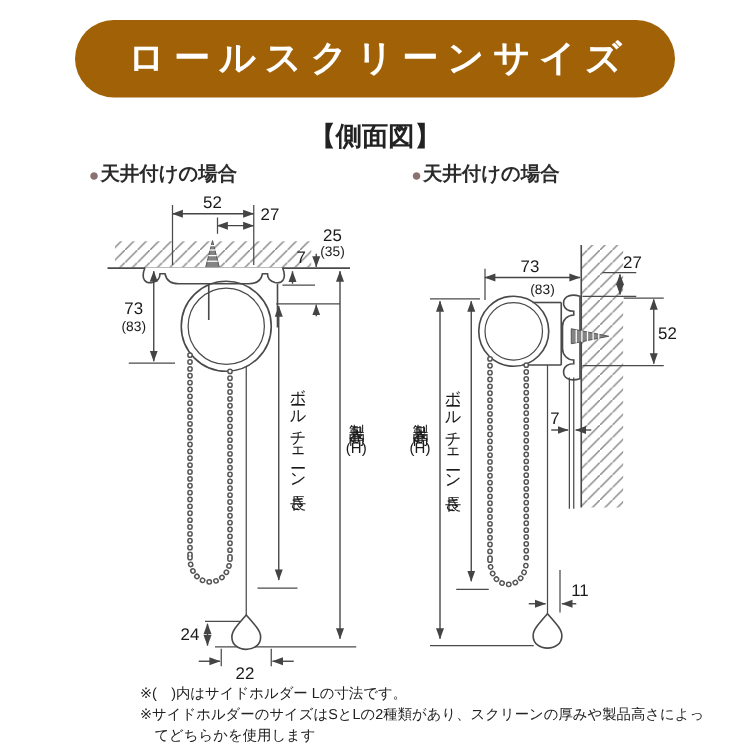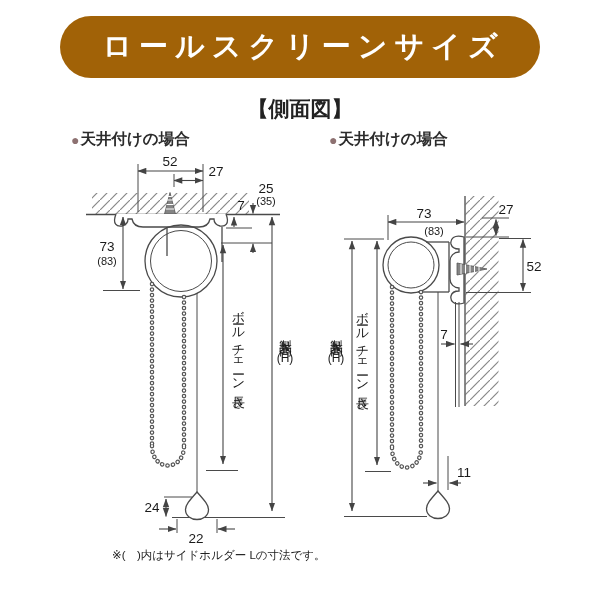--- a/index.html
+++ b/index.html
@@ -228,15 +228,16 @@
   <div class="vwrap chainR">
     <span class="vtxt">ボールチェーン長さ</span>
   </div>
   <div class="vwrap prodR">
     <span class="vtxt">製品高さ</span>
     <span class="hsuf">(H)</span>
   </div>
 
   <div class="footnotes">
     <p>※(　)内はサイドホルダー Lの寸法です。</p>
+    <p class="hang">※サイドホルダーのサイズはSとLの2種類があり、スクリーンの厚みや製品高さによってどちらかを使用します</p>
   </div>
 
 </div>
 
 </body></html>

